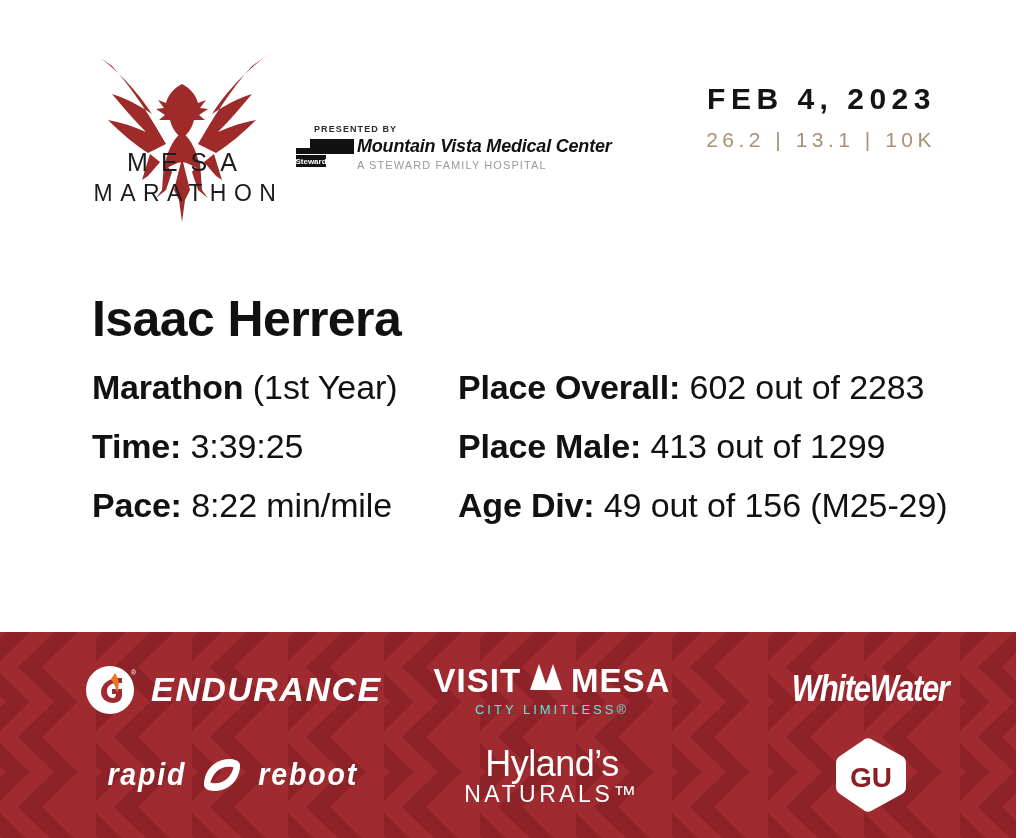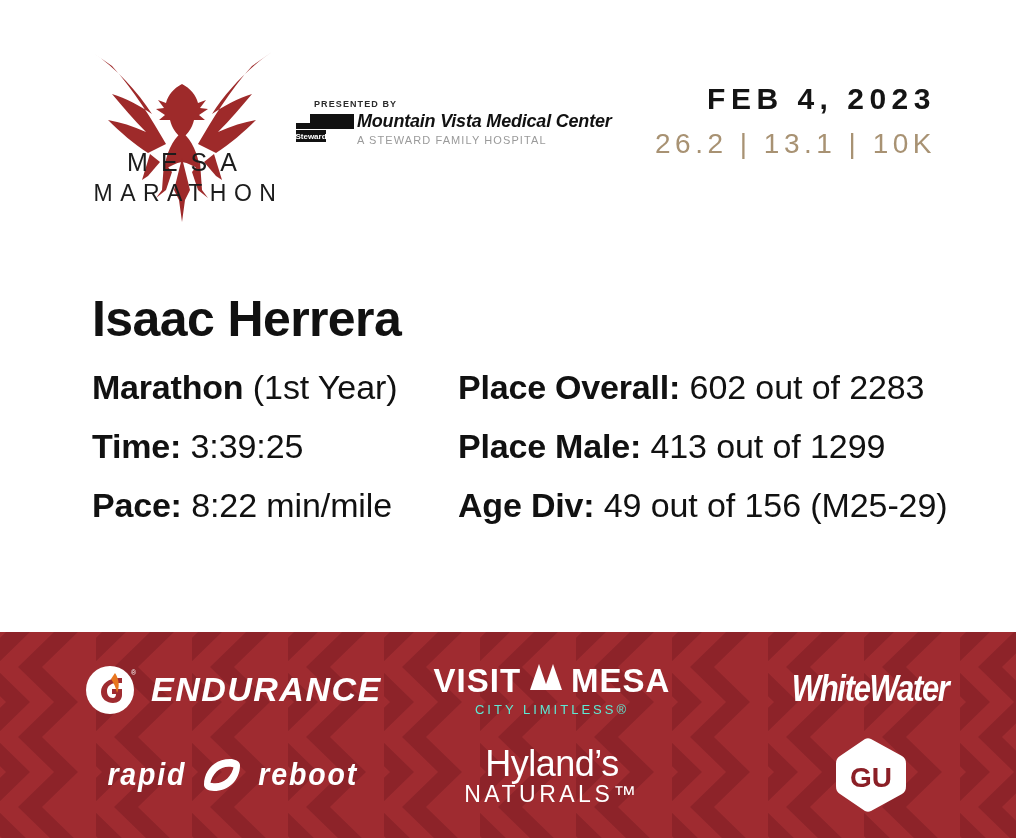--- a/index.html
+++ b/index.html
@@ -66,20 +66,21 @@
     top: 99px;
     width: 266px;
     height: 54px;
   }
   #presenter-label {
     font-size: 9px;
     font-weight: 700;
     letter-spacing: 1.1px;
     color: #2b2b2b;
     margin-left: 18px;
+    margin-top: 25px;
   }
   #presenter-row {
     display: flex;
     align-items: flex-start;
     margin-top: 3px;
   }
   #steward-mark {
     position: relative;
     width: 58px;
     height: 30px;
@@ -114,21 +115,21 @@
   }
   #race-date {
     font-size: 30px;
     font-weight: 700;
     color: #141414;
     letter-spacing: 5.5px;
     white-space: nowrap;
   }
   #race-distances {
     margin-top: 12px;
-    font-size: 28px;
+    font-size: 21px;
     font-weight: 400;
     color: #a89273;
     letter-spacing: 4.5px;
     white-space: nowrap;
   }
 
   
   #results {
     position: absolute;
     top: 290px;

